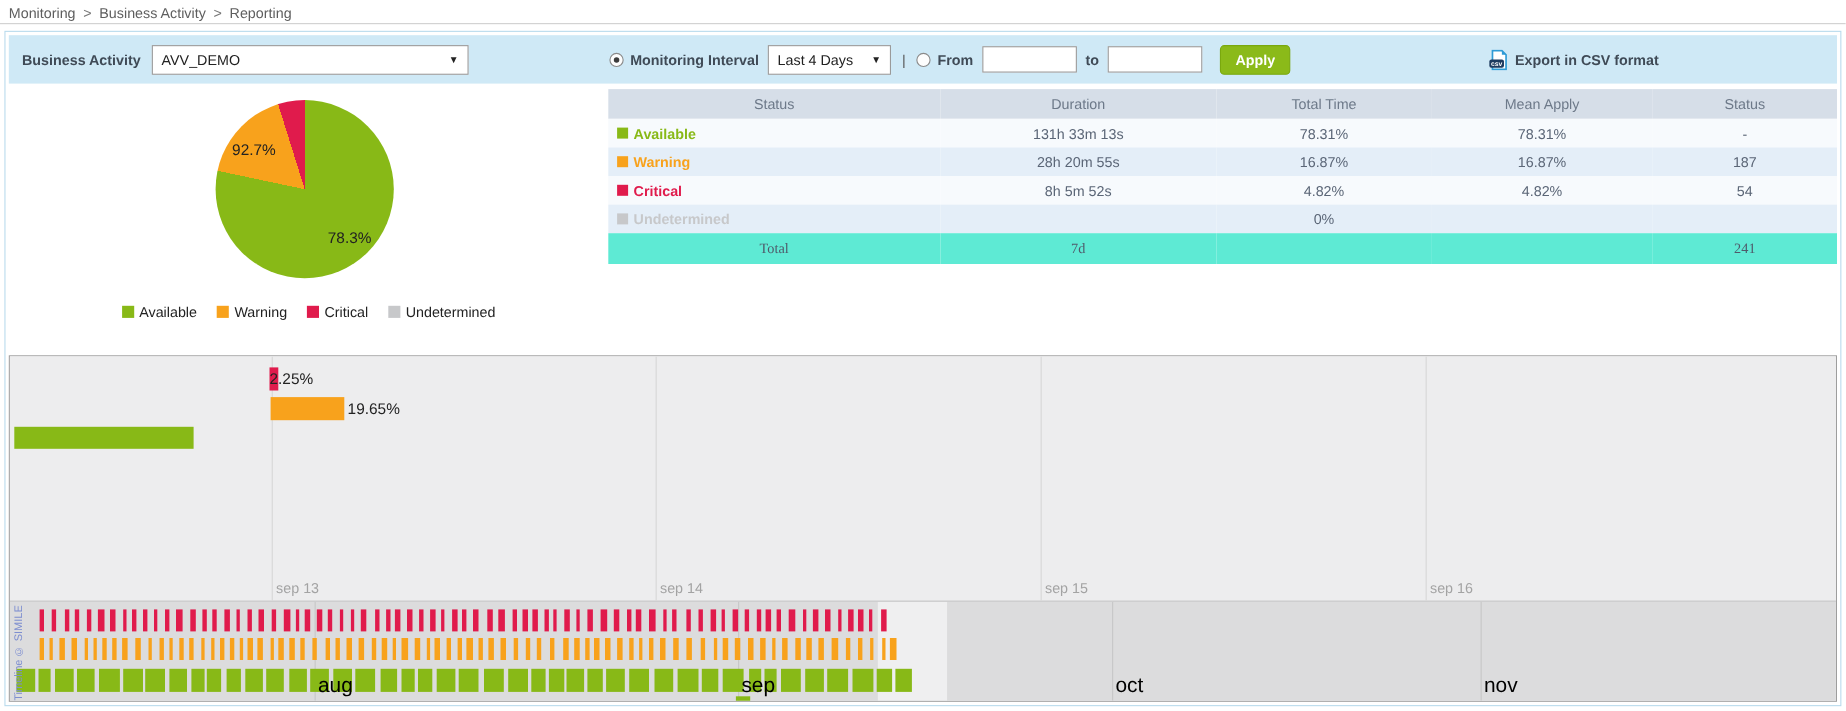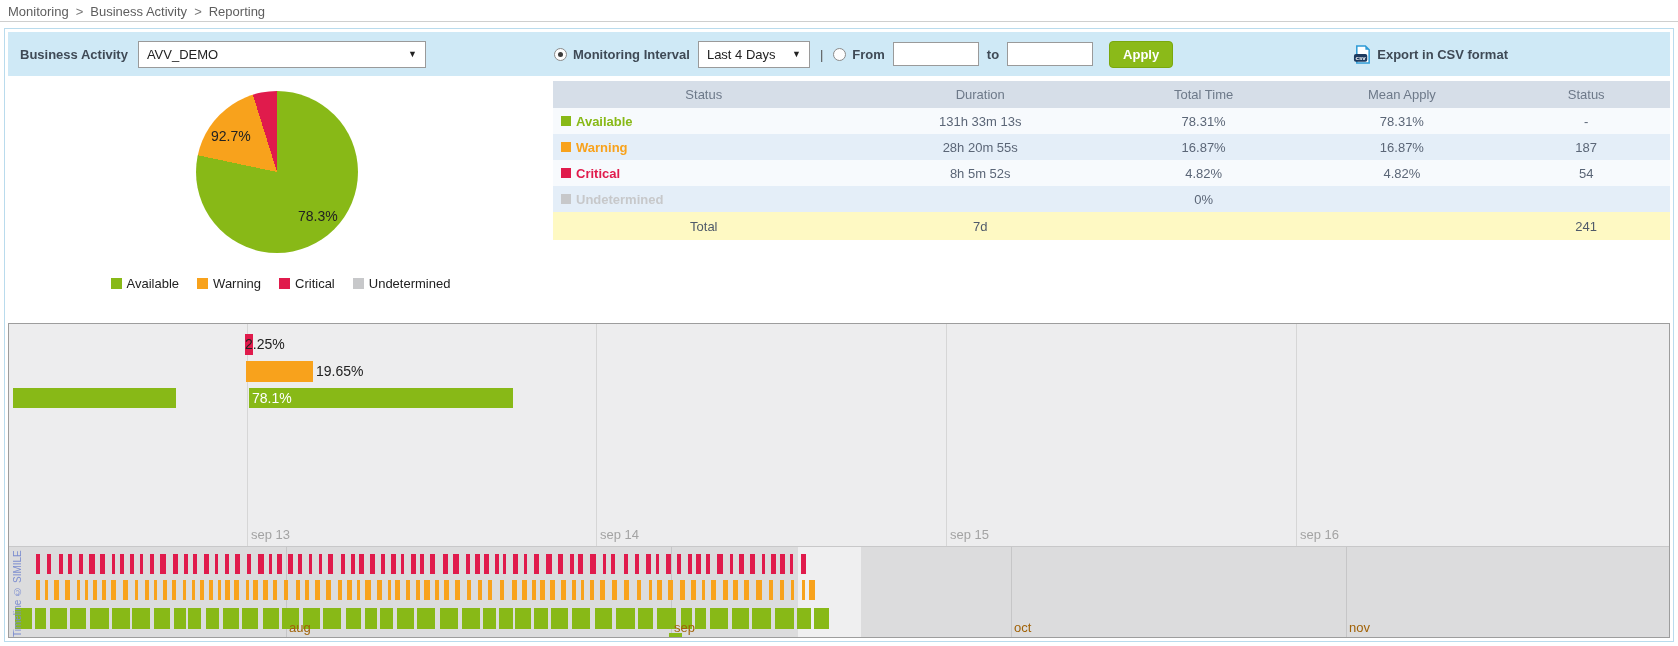--- a/index.html
+++ b/index.html
@@ -48,31 +48,31 @@
   .table-title .range { font-weight:bold; color:#3eb127; }
   table { width:100%; border-collapse:collapse; table-layout:fixed; }
   col.c1{width:27%} col.c2{width:22.5%} col.c3{width:17.5%} col.c4{width:18%} col.c5{width:15%}
   thead th { background:#d6dee8; color:#6d7989; font-weight:normal; height:27px; font-size:13px; }
   td { height:26px; text-align:center; color:#5b6677; font-size:13px; }
   tr.odd { background:#f7fafd; }
   tr.even { background:#e4eef8; }
   td.status-cell { text-align:left; padding-left:8px; }
   .status-sq { width:10px; height:10px; display:inline-block; margin-right:5px; }
   .status-name { font-weight:bold; }
-  tr.total-row { background:#fef9c3; }
+  tr.total-row { background:#5eead4;font-family:Liberation Serif, serif; }
   tr.total-row td { color:#4f5a6a; height:28px; }
 
   
   .timeline { margin-top:28px; border:1px solid #9d9d9d; height:315px; position:relative; }
   .tl-upper { position:relative; height:222px; background:#ededee; overflow:hidden; }
   .tl-lower { position:relative; height:91px; background:#dcdcdd; border-top:1px solid #c8c8c9; overflow:hidden; }
   .day-line { position:absolute; top:0; bottom:0; width:1px; background:#d6d6d6; }
   .day-label { position:absolute; bottom:4px; font-size:13px; color:#a3a3a3; white-space:nowrap; }
   .month-line { position:absolute; top:0; bottom:0; width:1px; background:#c6c6c7; }
-  .month-label { position:absolute; bottom:2px; font-size:13px; color:#a16207; z-index:3; white-space:nowrap; }
+  .month-label { position:absolute; bottom:2px; font-size:19px; color:#000000; z-index:3; white-space:nowrap; }
   .tl-bar { position:absolute; cursor:pointer; }
   .bar-label-right { position:absolute; font-size:14px; color:#222; }
   .bar-label-in { color:#fff; font-size:14px; line-height:20px; padding-left:3px; display:block; }
   .tick { position:absolute; }
   .tl-highlight { position:absolute; top:0; bottom:0; background:rgba(255,255,255,0.55); cursor:pointer; }
   .sep-marker { position:absolute; background:#88b917; z-index:4; }
   .simile { position:absolute; left:3px; top:0; height:100%; writing-mode:vertical-rl; transform:rotate(180deg); font-size:10px; color:#7d8ed0; z-index:3; overflow:hidden; }
 </style>
 </head>
 <body>
@@ -207,23 +207,20 @@
         <span class="day-label" style="left: 591px;">sep 14</span>
         <div class="day-line" style="left: 937px;"></div>
         <span class="day-label" style="left: 941px;">sep 15</span>
         <div class="day-line" style="left: 1287px;"></div>
         <span class="day-label" style="left: 1291px;">sep 16</span>
         <div class="tl-bar" style="left: 236px; top: 10px; width: 8px; height: 21px; background: rgb(224, 27, 76);"></div>
         <span class="bar-label-right" style="left: 236px; top: 12px;">2.25%</span>
         <div class="tl-bar" style="left: 237px; top: 37px; width: 67px; height: 21px; background: rgb(248, 162, 28);"></div>
         <span class="bar-label-right" style="left: 307px; top: 39px;">19.65%</span>
         <div class="tl-bar" style="left: 4px; top: 64px; width: 163px; height: 20px; background: rgb(136, 185, 23);"></div>
-        <div class="tl-bar" style="left: 240px; top: 64px; width: 264px; height: 20px; background: rgb(136, 185, 23);">
-          <span class="bar-label-in">78.1%</span>
-        </div>
       </div>
     <div class="tl-lower" id="tl-lower">
       <span class="simile">Timeline © SIMILE</span>
     <div class="tl-highlight" style="left: 789px; width: 63px;"></div>
         <div class="month-line" style="left: 277px;"></div>
         <span class="month-label" style="left: 280px;">aug</span>
         <div class="month-line" style="left: 662px;"></div>
         <span class="month-label" style="left: 665px;">sep</span>
         <div class="month-line" style="left: 1002px;"></div>
         <span class="month-label" style="left: 1005px;">oct</span>

